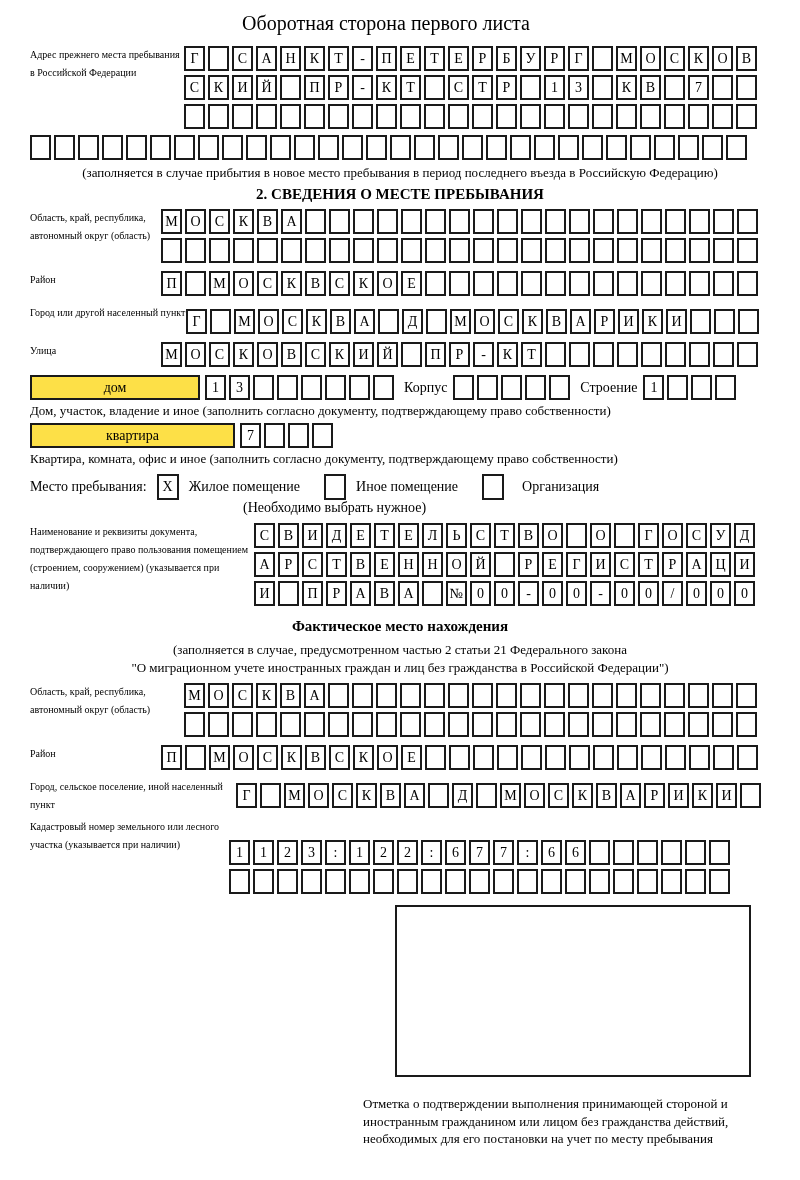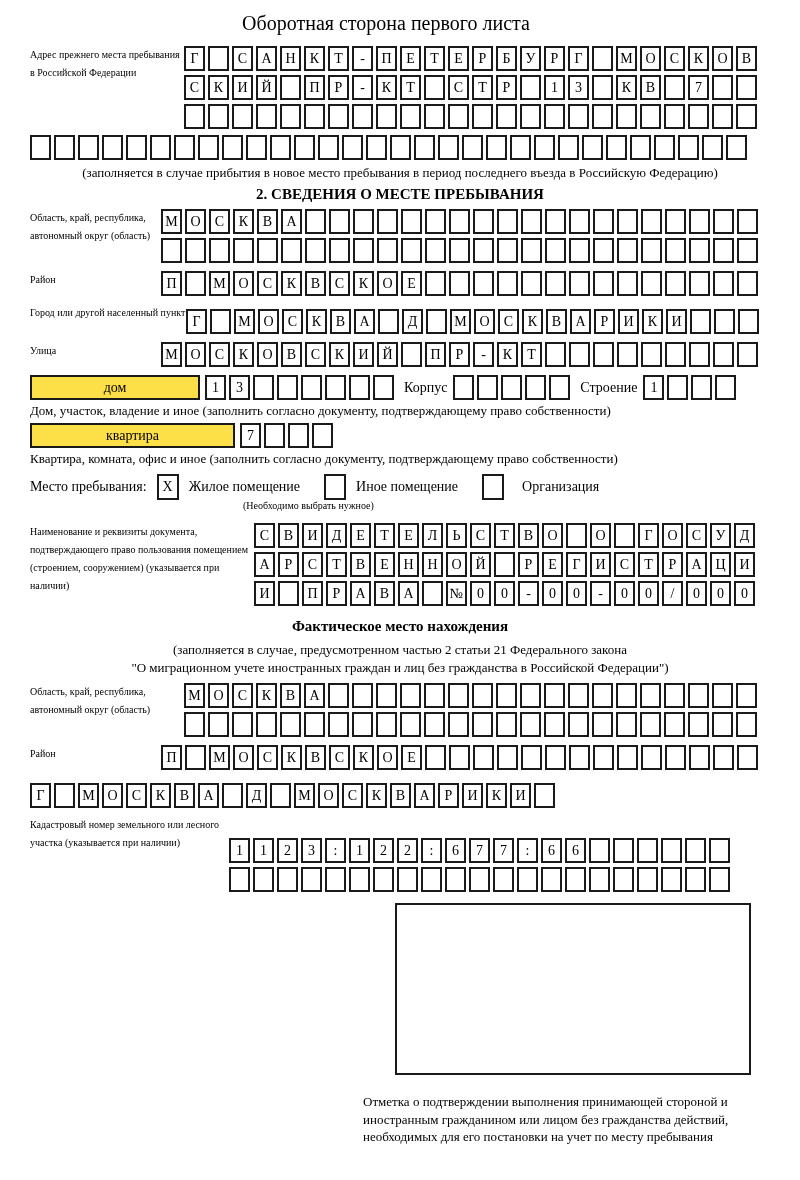--- a/index.html
+++ b/index.html
@@ -32,21 +32,21 @@
   }
   .inline-row{display:flex;align-items:center;margin-top:4px;}
   .inline-label{font-size:14px;margin:0 6px 0 10px;white-space:nowrap;}
   .caption{font-size:13px;line-height:17px;margin-top:2px;}
   .stay-row{display:flex;align-items:center;margin-top:7px;height:26px;}
   .stay-row .txt{margin-right:10px;white-space:nowrap;}
   .checkbox{
     box-sizing:border-box;width:22px;height:26px;border:2px solid #1a1a1a;
     display:flex;align-items:center;justify-content:center;font-size:14px;margin-right:10px;background:#fff;
   }
-  .stay-note{font-size:10px;margin-left:213px;height:17px;}
+  .stay-note{font-size:14px;margin-left:213px;height:17px;}
   .doc-group{margin-top:6px;}
   .fact-note{text-align:center;font-size:13px;line-height:18px;}
   .stamp-box{
     box-sizing:border-box;border:2px solid #1a1a1a;background:#fff;
     width:356px;height:172px;margin-left:365px;margin-top:7px;
   }
   .stamp-caption{
     width:412px;margin-left:333px;margin-top:18px;
     font-size:13px;line-height:17.5px;
   }
@@ -541,20 +541,21 @@
       <span class="cell"></span>
       <span class="cell"></span>
       <span class="cell"></span>
       <span class="cell"></span>
       <span class="cell"></span>
       <span class="cell"></span>
     </div>
 </div>
 
 <div class="group">
+  <div class="glabel" style="width:206px;">Город, сельское поселение, иной населенный пункт</div>
   <div class="cells" style="margin-top:5px;">
       <span class="cell">Г</span>
       <span class="cell"></span>
       <span class="cell">М</span>
       <span class="cell">О</span>
       <span class="cell">С</span>
       <span class="cell">К</span>
       <span class="cell">В</span>
       <span class="cell">А</span>
       <span class="cell"></span>

